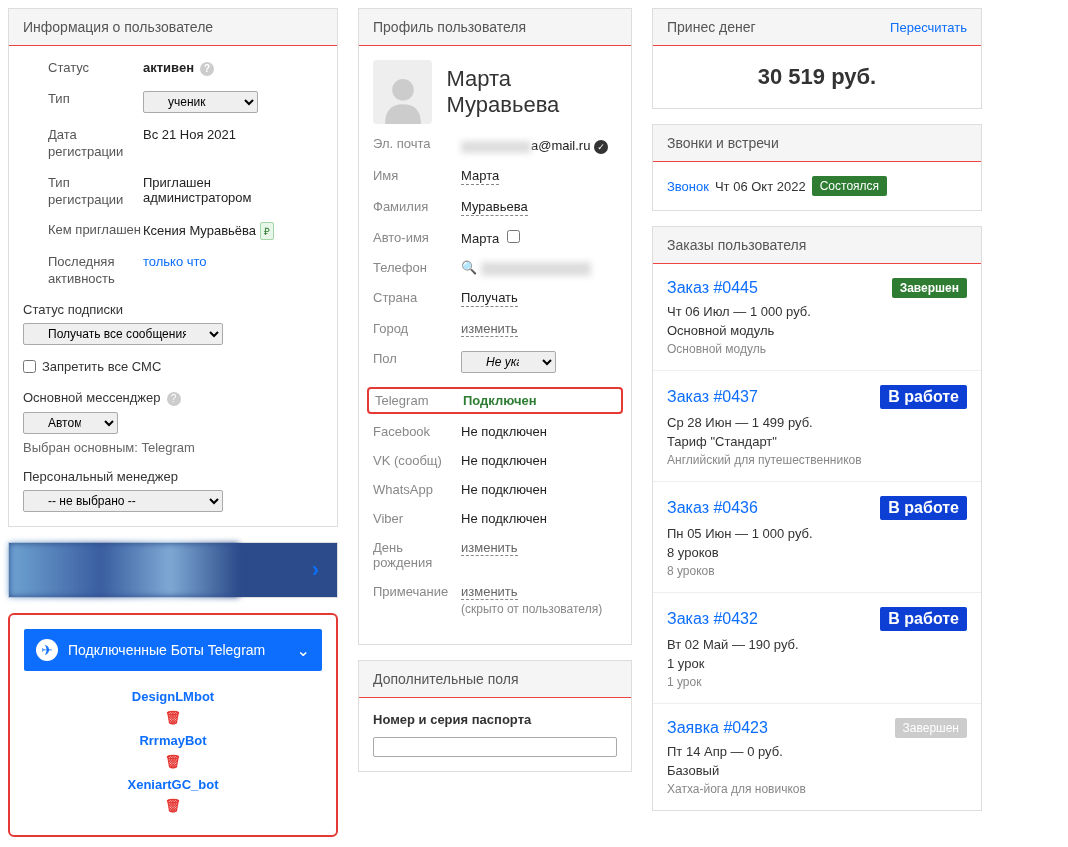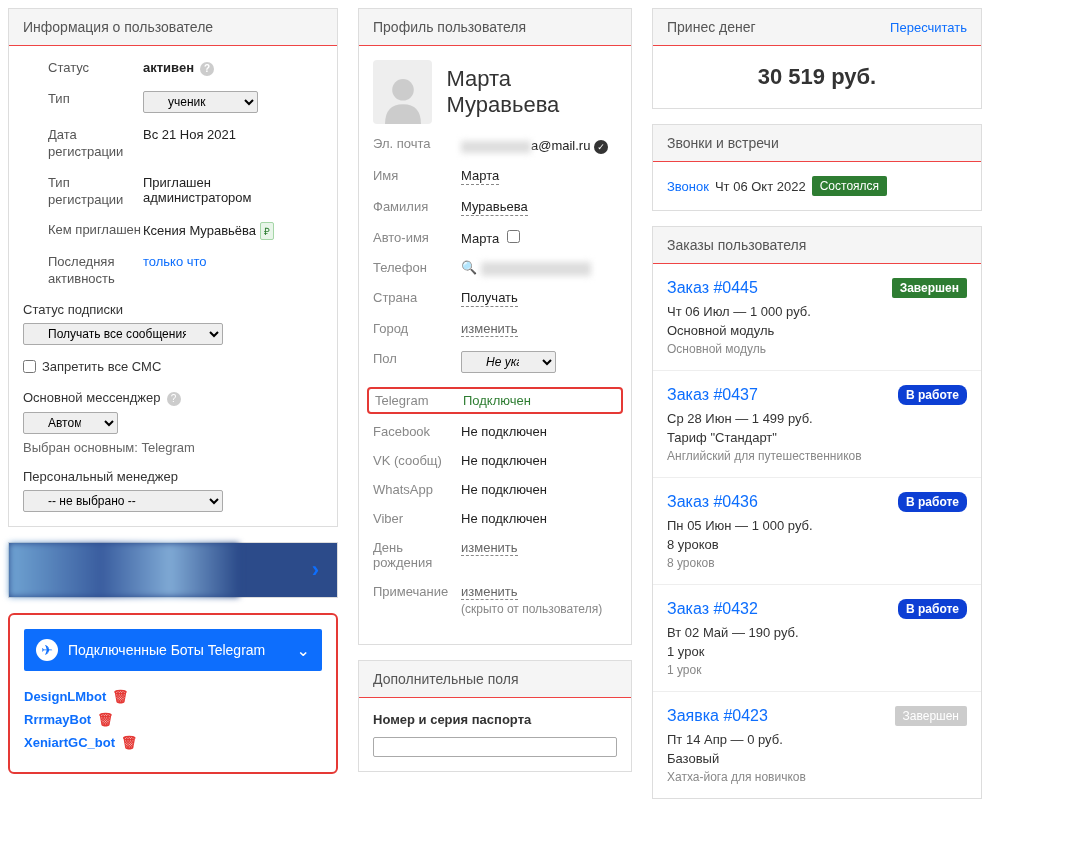--- a/index.html
+++ b/index.html
@@ -28,47 +28,47 @@
   .helper-text { color:#666; font-size:13px; margin-top:6px; margin-bottom: 14px; }
   .mgr-select { width: 200px; }
   .blur-panel { background:#2c4b8a; height:56px; position:relative; display:flex; align-items:center; justify-content:flex-end; padding:0 18px; }
   .blur-panel .blurblock { position:absolute; left:0; top:0; bottom:0; width:70%; background: linear-gradient(90deg,#6fa3d2 0%, #3a5d9f 40%, #7fa9d4 70%, #2c4b8a 100%); filter:blur(3px); }
   .chev { color:#0d6efd; font-size:22px; font-weight:bold; position:relative; }
   .tg-panel { border:2px solid #e53935; border-radius:6px; padding:14px; }
   .tg-bar { background:#0d6efd; color:#fff; display:flex; align-items:center; padding:10px 12px; border-radius:2px; margin-bottom:18px; }
   .tg-bar .tg-icon { width:22px;height:22px;border-radius:50%;background:#fff;color:#0d6efd;display:flex;align-items:center;justify-content:center;margin-right:10px;font-size:14px; }
   .tg-bar .tg-label { flex:1; font-size:14px; }
   .tg-bar .tg-chev { color:#fff; font-size:16px; }
-  .bot-entry { color:#0d6efd; font-weight:bold; font-size:13px; margin-bottom:8px; display:flex; align-items:center; gap:6px; }
+  .bot-entry { color:#0d6efd; font-weight:bold; font-size:13px; margin-bottom:8px; display:flex; align-items:center; gap:6px;flex-direction:column; }
   .trash { color:#e53935; font-size:13px; }
   
   .profile-top { display:flex; align-items:center; gap:14px; margin-bottom:12px; }
   .avatar { width:64px; height:64px; border-radius:4px; background:#eee; display:flex; align-items:flex-end; justify-content:center; overflow:hidden; }
   .avatar svg { width:54px; height:54px; }
   .name-h { font-size:22px; color:#333; }
   .prow { display:flex; align-items:flex-start; margin-bottom:14px; font-size:13px; }
   .plabel { width:88px; color:#888; }
   .pval { flex:1; color:#222; }
   .dashed { border-bottom:1px dashed #888; display:inline-block; padding-bottom:1px; }
   .dashed-link { border-bottom:1px dashed #888; display:inline-block; color:#666; cursor:pointer; }
   .gender-select { width:95px;font-style:italic; }
   .tg-row-highlight { border:2px solid #e53935; border-radius:4px; padding:4px 6px; margin-left:-6px; margin-right:-6px; margin-bottom:10px; }
-  .green-bold { color:#2e7d32; font-weight:normal; }
+  .green-bold { color:#2e7d32; font-weight:bold; }
   .verified { display:inline-block; width:14px;height:14px;border-radius:50%;background:#333;color:#fff;font-size:9px;text-align:center;line-height:14px;margin-top:4px; }
   .note-sub { color:#888; font-size:12px; margin-top:2px; }
   .search-icon { color:#888; margin-right:4px; }
   .blurtext { filter:blur(3px); background:#ddd; display:inline-block; width:70px; height:12px; vertical-align:middle; }
   .phone-blur { filter:blur(3px); background:#ddd; display:inline-block; width:110px; height:14px; vertical-align:middle; }
   .ap-checkbox { margin-left:8px; }
   
   .recalc-link { color:#0d6efd; font-size:13px; cursor:pointer; }
   .money-amount { text-align:center; font-size:22px; font-weight:bold; padding:18px 0; }
   .call-row { padding:14px; font-size:13px; display:flex; align-items:center; gap:6px; flex-wrap:wrap; }
   .badge-green { background:#2e7d32; color:#fff; font-size:12px; padding:3px 8px; border-radius:2px; }
-  .badge-blue { background:#0d3fd4; color:#fff; font-size:12px; padding:3px 8px; border-radius:8px; font-weight:bold; }
+  .badge-blue { background:#0d3fd4; color:#fff; font-size:16px; padding:3px 8px; border-radius:2px; font-weight:bold; }
   .badge-green2 { background:#2e7d32; color:#fff; font-size:12px; padding:3px 8px; border-radius:2px; font-weight:bold; }
   .badge-grey { background:#ccc; color:#fff; font-size:12px; padding:3px 8px; border-radius:2px; }
   .orders-body { padding:0; }
   .order { border-bottom:1px solid #eee; padding:14px; }
   .order:last-child { border-bottom:none; }
   .order-head { display:flex; justify-content:space-between; align-items:center; margin-bottom:6px; }
   .order-title { color:#0d6efd; font-size:16px; }
   .order-line { font-size:13px; color:#333; margin-bottom:4px; }
   .order-sub { font-size:12px; color:#888; margin-top:2px; }
   .extra-label { font-weight:bold; font-size:13px; margin-bottom:10px; }

